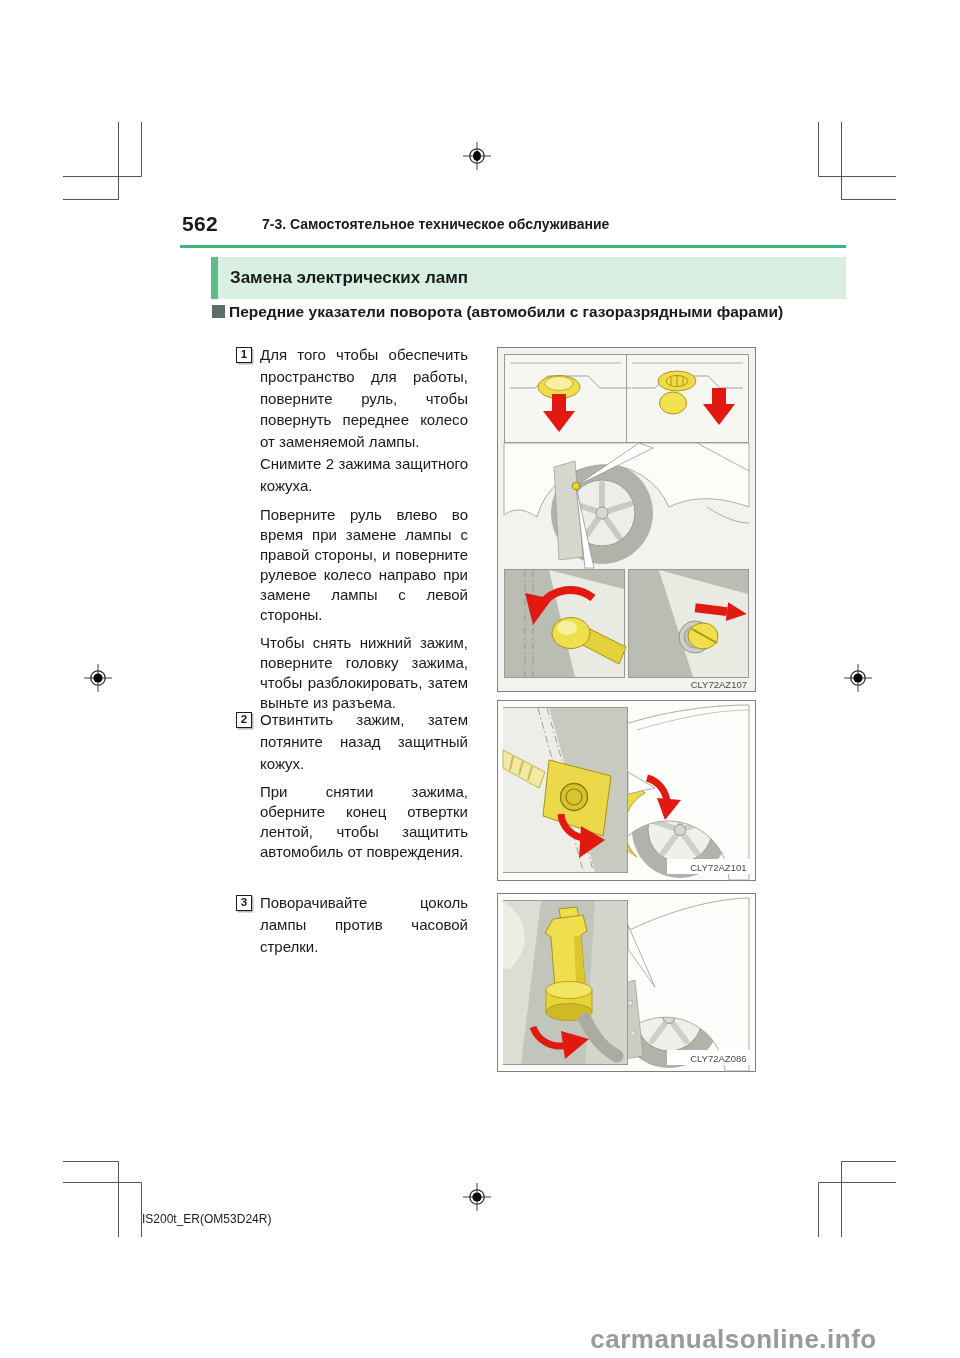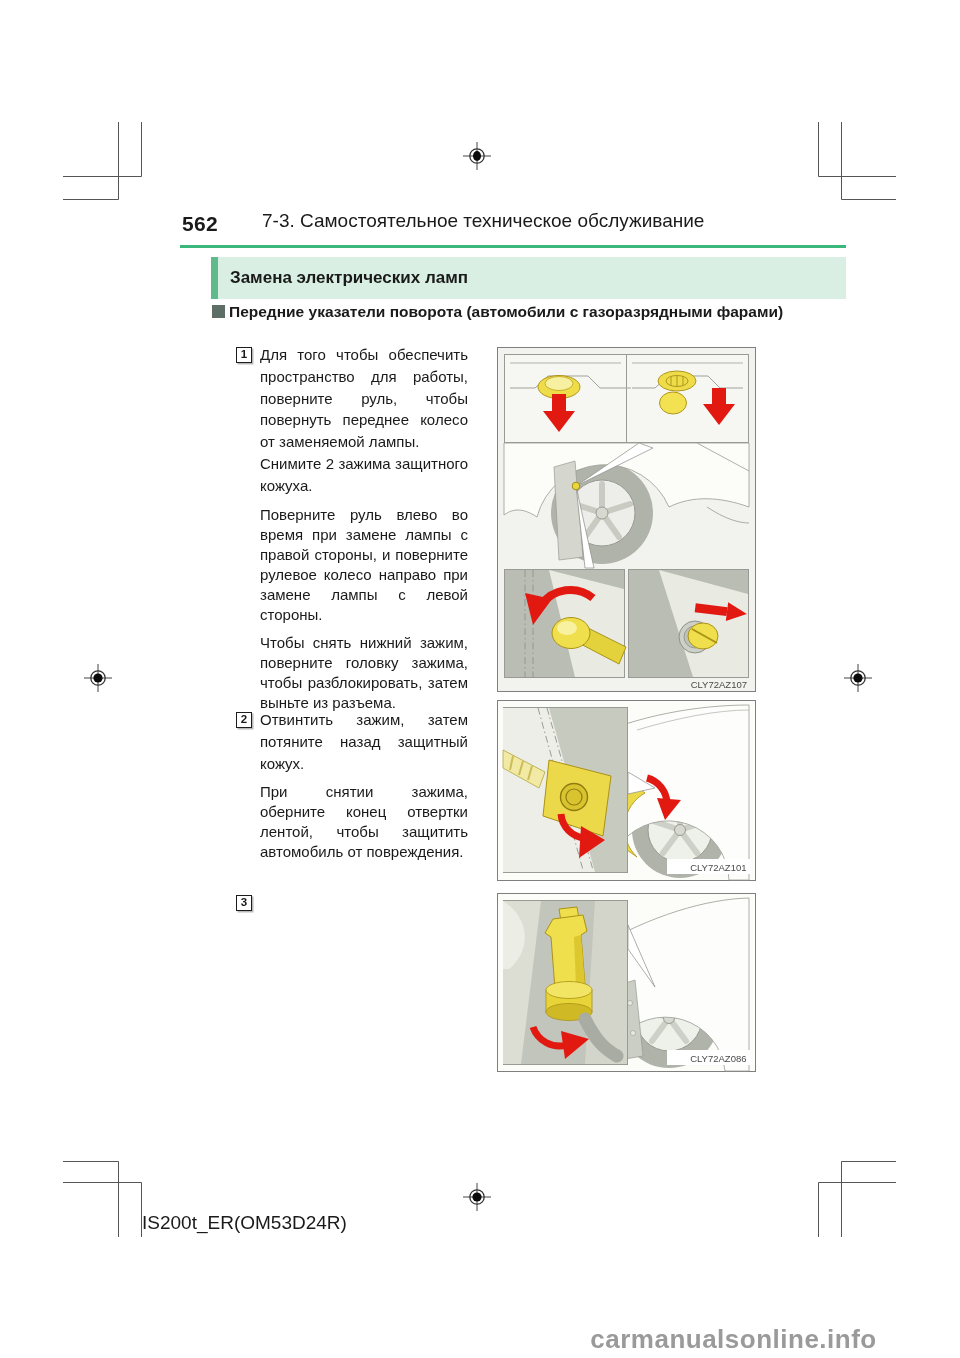--- a/index.html
+++ b/index.html
@@ -3,40 +3,40 @@
 <meta charset="utf-8">
 <style>
   * { margin:0; padding:0; box-sizing:border-box; }
   html,body { background:#ffffff; }
   .page {
     position:relative; width:960px; height:1358px; background:#ffffff;
     font-family:"Liberation Sans", sans-serif; color:#1a1a1a; overflow:hidden;
   }
   .abs { position:absolute; }
   .pagenum { left:182px; top:212px; font-size:21px; font-weight:bold; letter-spacing:.3px; }
-  .chapter { left:262px; top:210px; font-size:19px; font-weight:normal; }
+  .chapter { left:262px; top:216px; font-size:14px; font-weight:bold; }
   .rule    { left:180px; top:245px; width:666px; height:3px; background:#3cb77c; }
   .titlebar{
     left:211px; top:257px; width:635px; height:42px; background:#d9efe3;
     border-left:7px solid #5fba8c; display:flex; align-items:center;
   }
   .titlebar .t { font-size:17px; font-weight:bold; padding-left:12px; }
   .subhead { left:212px; top:300px; width:580px; display:flex; }
   .subhead .sq  { width:13px; height:13px; background:#5d6e66; margin-top:5px; flex:none; }
   .subhead .txt { font-size:15.5px; font-weight:bold; line-height:24px; width:556px; margin-left:4px; }
   .stepnum {
     width:16px; height:16px; border:1.6px solid #1c1c1c; background:#fff;
     box-shadow:1.5px 1.5px 0 #b9b9b9; font-size:11.5px; font-weight:bold;
     text-align:center; line-height:13px;
   }
   .steptext { width:208px; }
   .steptext p      { font-size:15px;  line-height:21.8px; text-align:justify; }
   .steptext p.note { font-size:15px; line-height:20px; margin-top:8px; text-align:justify; }
   .fig { background:#fff; }
-  .footer { left:142px; top:1212px; font-size:19px; }
+  .footer { left:142px; top:1212px; font-size:12px; }
   .watermark { left:520px; top:1324px; width:427px; text-align:center;
                font-size:26px; color:#9a9a9a; letter-spacing:.5px;font-weight:bold; }
   svg { display:block; }
 </style>
 </head>
 <body>
 
 <div class="page">
 
   <svg class="abs" style="left:0;top:0" width="960" height="1358" viewBox="0 0 960 1358">
@@ -184,20 +184,23 @@
     <circle cx="77" cy="97" r="8" fill="none" stroke="#8f7c10" stroke-width="1.2"></circle>
     <polygon points="6,50 48,72 42,88 6,68" fill="#f2eaa4" stroke="#b3a640" stroke-width="0.8"></polygon>
     <path d="M16,56 L13,70 M26,61 L22,75 M35,66 L31,80" stroke="#cabc58" stroke-width="2"></path>
     <path d="M64,114 A26,26 0 0 0 88,138" fill="none" stroke="#e21911" stroke-width="7"></path>
     <polygon points="84,126 108,140 82,158" fill="#e21911"></polygon>
     <rect x="170" y="159" width="83" height="15" fill="#ffffff"></rect>
     <text x="249.5" y="170.5" text-anchor="end" font-size="9.5" fill="#4a4a4a">CLY72AZ101</text>
   </svg>
 
   <div class="abs stepnum" style="left:236px;top:895px">3</div>
+  <div class="abs steptext" style="left:260px;top:892px">
+    <p>Поворачивайте цоколь лампы против часовой стрелки.</p>
+  </div>
 
   <svg class="abs fig" style="left:497px;top:893px" width="259" height="179" viewBox="0 0 259 179">
     <rect x="0.5" y="0.5" width="258" height="178" fill="#fcfcf9" stroke="#7f7f7f"></rect>
     <circle cx="172" cy="125" r="50" fill="#b0b3aa"></circle>
     <circle cx="172" cy="125" r="33" fill="#eef0ea" stroke="#9a9a94"></circle>
     <g stroke="#cdd0c7" stroke-width="6" stroke-linecap="round">
       <line x1="172" y1="125" x2="172" y2="97"></line>
         <line x1="172" y1="125" x2="200" y2="115"></line>
       <line x1="172" y1="125" x2="189" y2="148"></line>
         <line x1="172" y1="125" x2="155" y2="148"></line>

